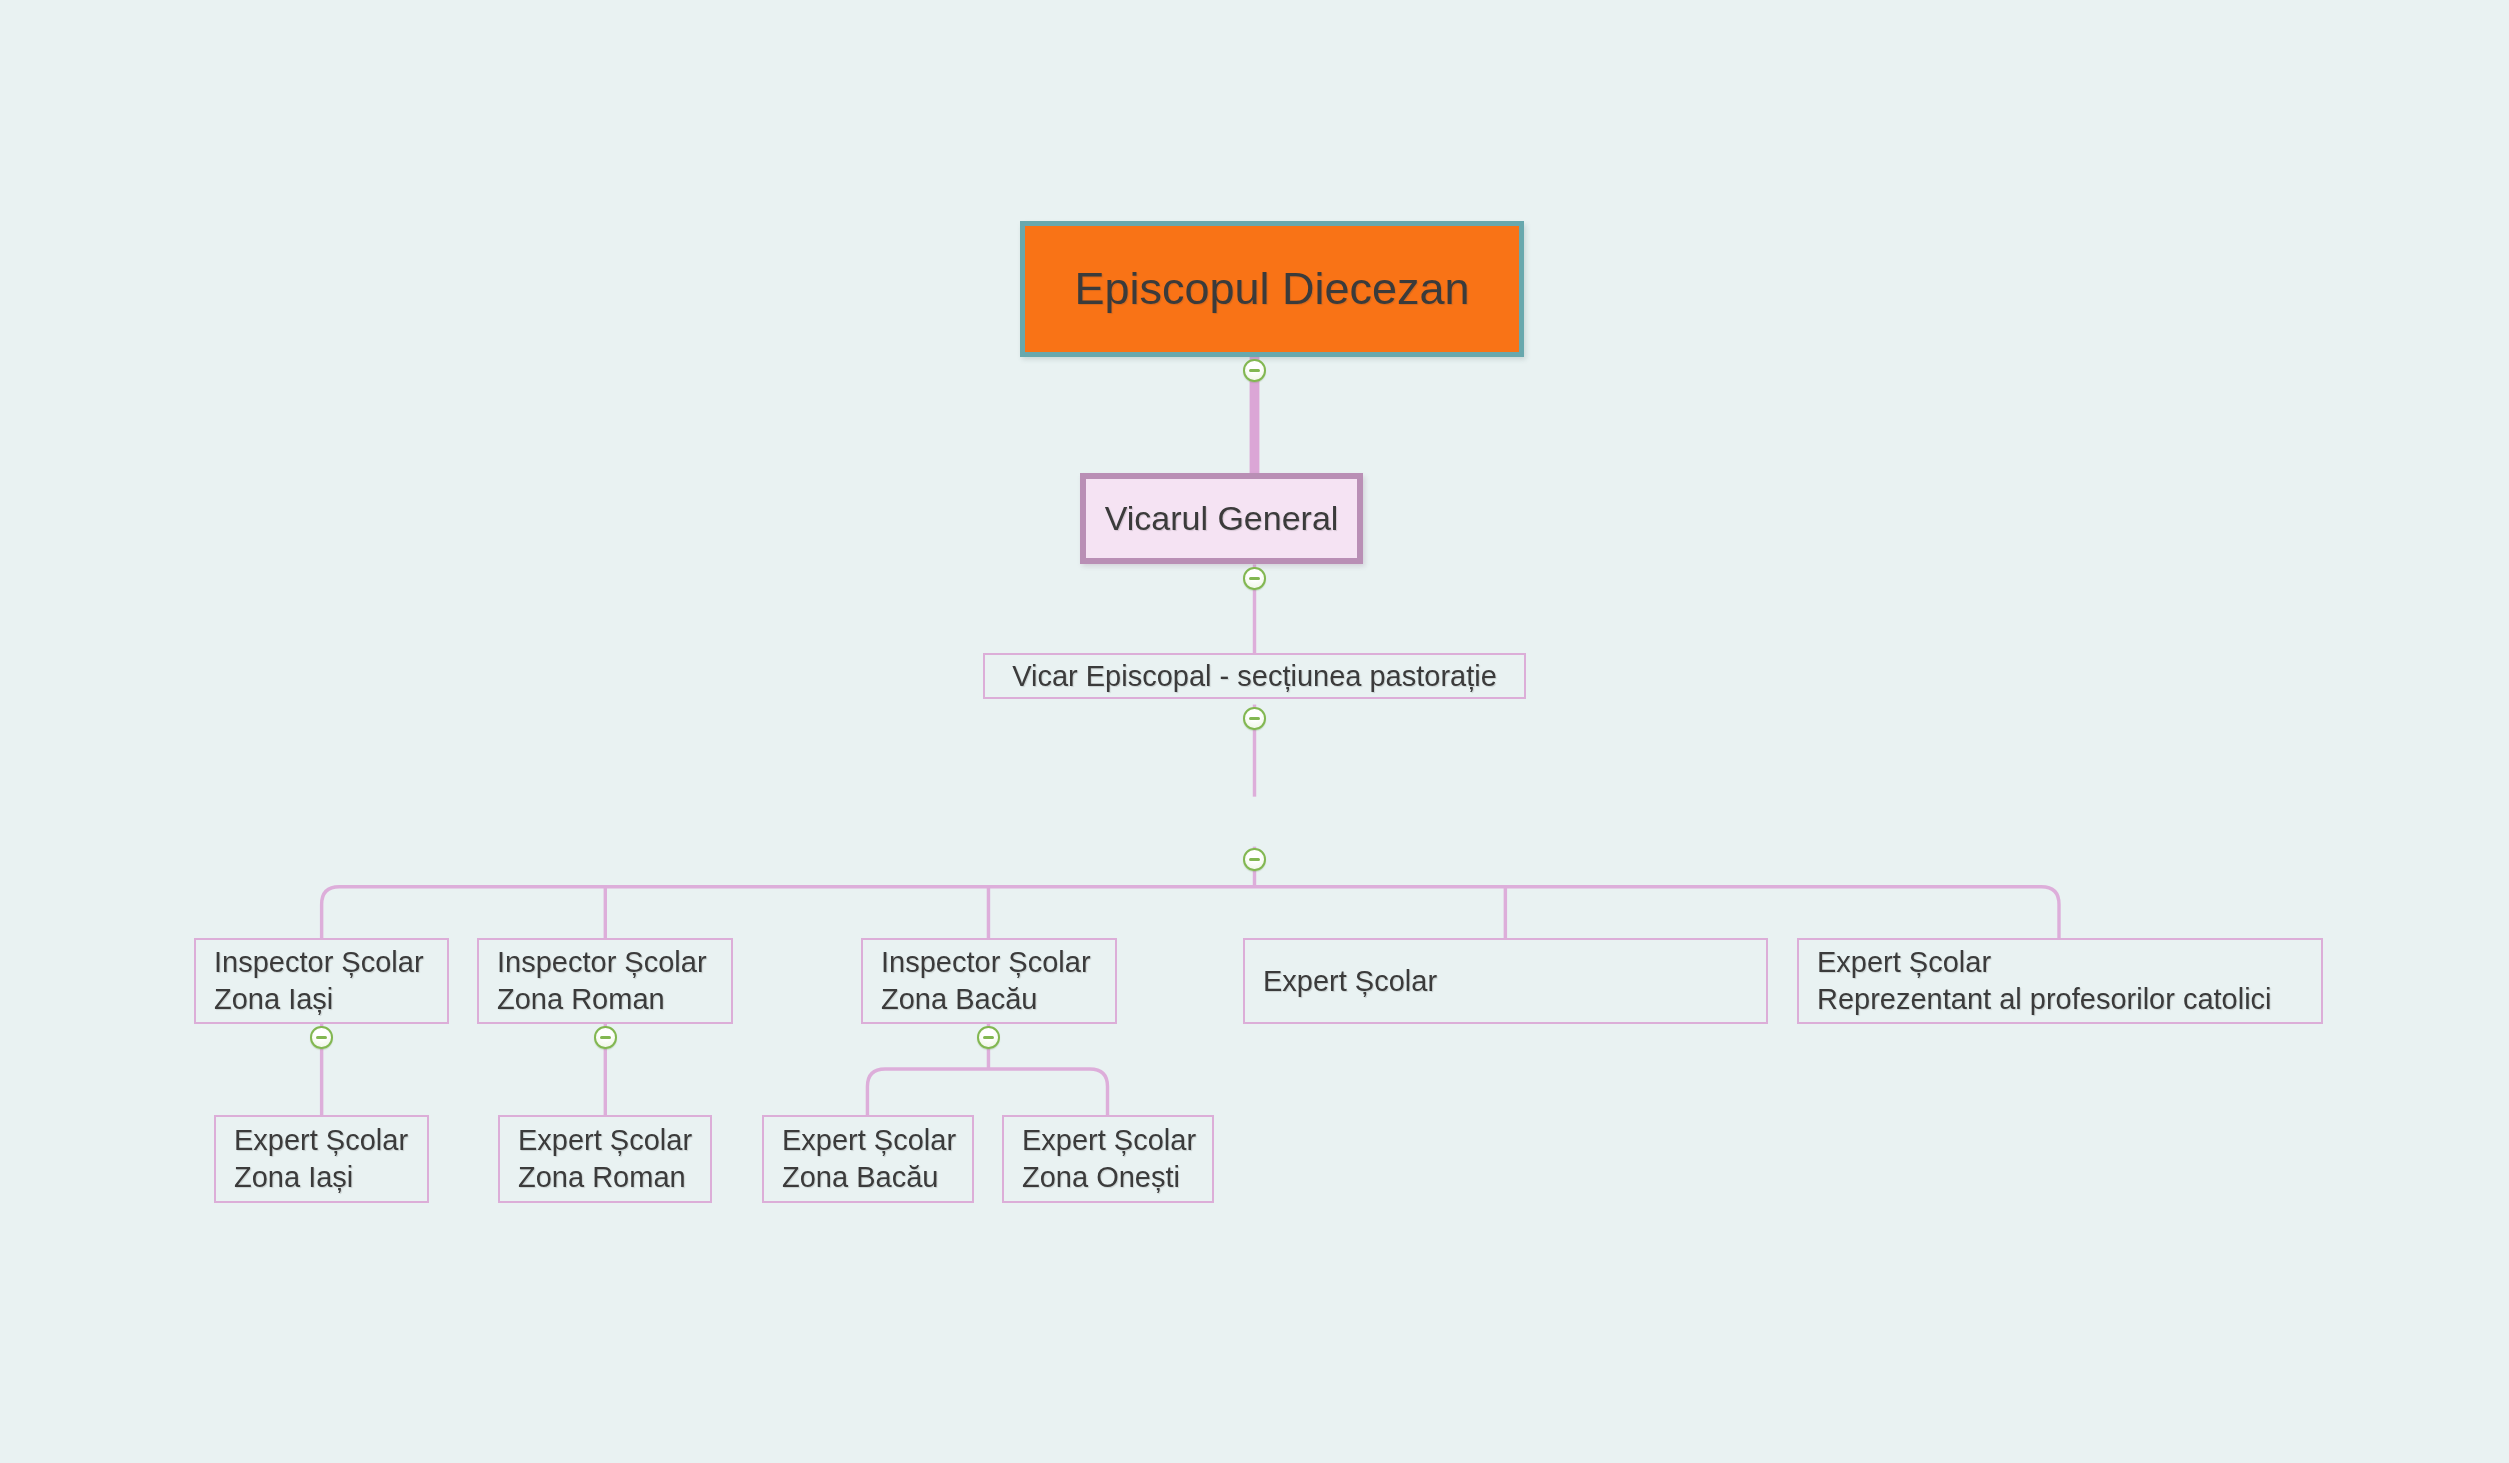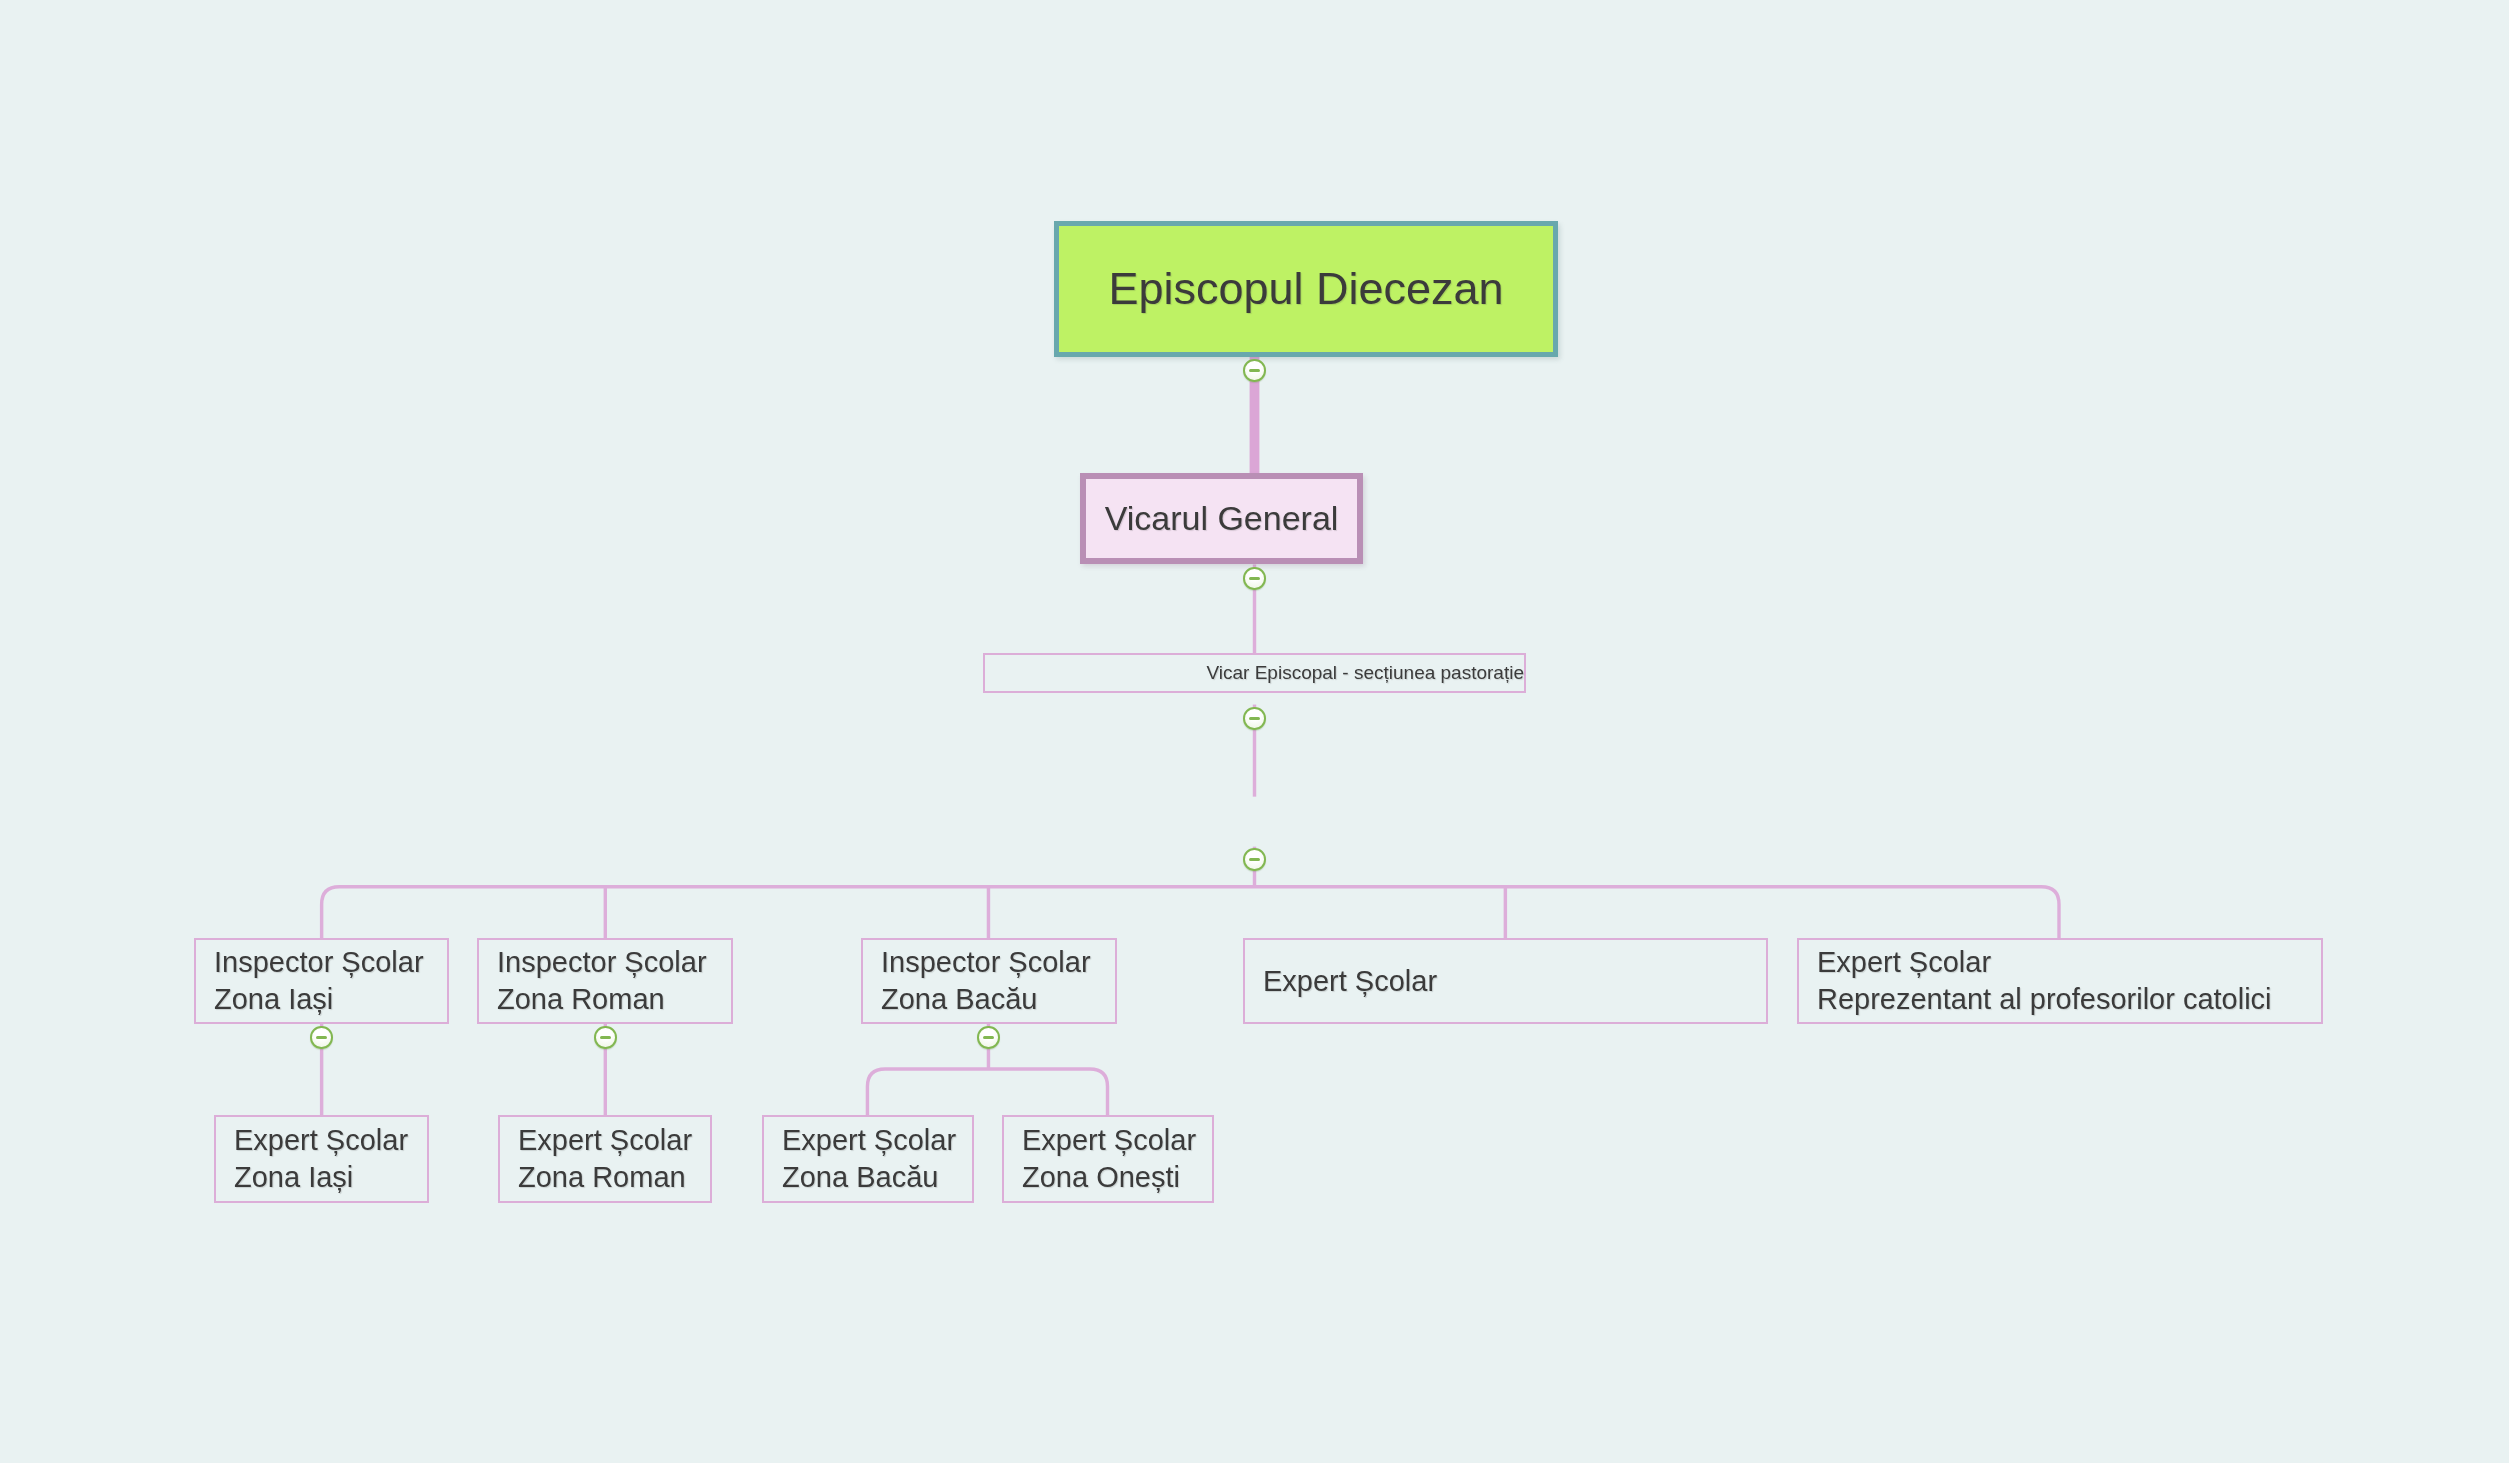--- a/index.html
+++ b/index.html
@@ -14,36 +14,36 @@
   #connectors{position:absolute;left:0;top:0;z-index:1;}
   .node{
     position:absolute;box-sizing:border-box;z-index:2;
     display:flex;flex-direction:column;justify-content:center;
     color:#3b3b3b;
     text-shadow:1px 1px 1px rgba(60,60,60,0.18);
     white-space:nowrap;
   }
   
   #n-episcopul{
-    left:1054px;top:221px;width:504px;height:136px;
-    background:#bef264;border:5.9px solid #68a8ad;
+    left:1020px;top:221px;width:504px;height:136px;
+    background:#f97316;border:5.9px solid #68a8ad;
     font-size:45px;align-items:center;
     box-shadow:2px 2.9px 4.9px rgba(80,110,110,0.20);
   }
   
   #n-vicarul-general{
     left:1080px;top:473px;width:283px;height:91px;
     background:#f5e3f3;border:6.9px solid #b98fb5;
     font-size:34px;align-items:center;
     box-shadow:2px 2.9px 4.9px rgba(110,80,110,0.18);
   }
   
   #n-vicar-episcopal{
-    left:983px;top:653px;width:543px;height:40px;
-    border:2px solid #dcaed8;font-size:19px;align-items:flex-end;
+    left:983px;top:653px;width:543px;height:46px;
+    border:2px solid #dcaed8;font-size:29px;align-items:center;
   }
   #n-inspector-diecezan{
     left:1062px;top:795px;width:384px;height:52px;
     border:2px solid #dcaed8;font-size:29px;align-items:center;
   }
   
   .leaf{
     border:2px solid #dcaed8;font-size:29px;
     padding-left:18px;line-height:1.26;align-items:flex-start;
   }

